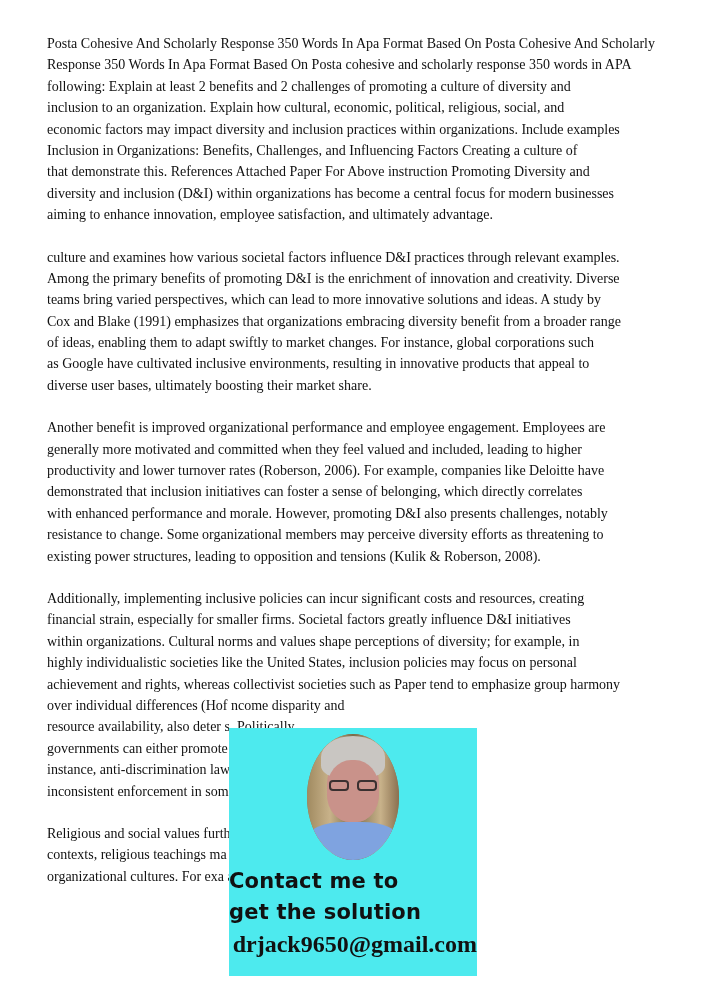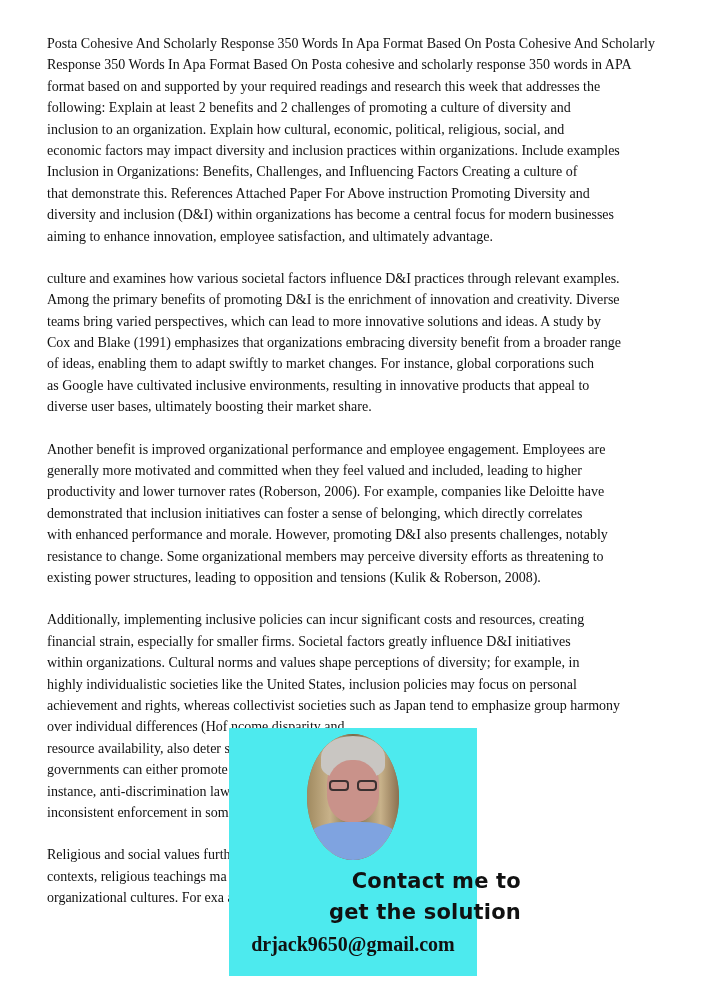--- a/index.html
+++ b/index.html
@@ -78,52 +78,51 @@
   .portrait .glasses span.r { left: 30px; }
   .portrait .shirt {
     position: absolute; left: 0; top: 88px; width: 100%; height: 40px;
     background: #7fa3e0;
     border-radius: 40% 40% 0 0;
   }
   .contact-text {
     position: absolute;
     left: 0;
     width: 292px;
-    text-align: right;
+    text-align: left;
     font-family: "DejaVu Sans", "Liberation Sans", sans-serif;
     font-weight: bold;
     color: #111111;
     font-size: 21px;
     line-height: 31px;
     letter-spacing: 0.2px;
   }
   .contact-1 { top: 138px; }
   .contact-2 { top: 169px; }
   .email {
     position: absolute;
     left: 0;
     top: 203px;
     width: 248px;
-    text-align: center;
+    text-align: right;
     font-family: "Liberation Serif", "DejaVu Serif", serif;
     font-weight: bold;
-    font-size: 20px;
+    font-size: 24px;
     line-height: 26px;
     color: #111111;
   }
 </style>
 </head>
 <body>
 
 <div class="page">
 
   <div class="para">
     <span class="line">Posta Cohesive And Scholarly Response 350 Words In Apa Format Based On Posta Cohesive And Scholarly</span>
     <span class="line">Response 350 Words In Apa Format Based On Posta cohesive and scholarly response 350 words in APA</span>
-    <span class="line">format based on and supported by your required readings and research this week that addresses the</span>
     <span class="line">following: Explain at least 2 benefits and 2 challenges of promoting a culture of diversity and</span>
     <span class="line">inclusion to an organization. Explain how cultural, economic, political, religious, social, and</span>
     <span class="line">economic factors may impact diversity and inclusion practices within organizations. Include examples</span>
     <span class="line">Inclusion in Organizations: Benefits, Challenges, and Influencing Factors Creating a culture of</span>
     <span class="line">that demonstrate this. References Attached Paper For Above instruction Promoting Diversity and</span>
     <span class="line">diversity and inclusion (D&amp;I) within organizations has become a central focus for modern businesses</span>
     <span class="line">aiming to enhance innovation, employee satisfaction, and ultimately advantage.</span>
   </div>
   <div class="gap"></div>
 
@@ -147,21 +146,21 @@
     <span class="line">resistance to change. Some organizational members may perceive diversity efforts as threatening to</span>
     <span class="line">existing power structures, leading to opposition and tensions (Kulik &amp; Roberson, 2008).</span>
   </div>
   <div class="gap"></div>
 
   <div class="para">
     <span class="line">Additionally, implementing inclusive policies can incur significant costs and resources, creating</span>
     <span class="line">financial strain, especially for smaller firms. Societal factors greatly influence D&amp;I initiatives</span>
     <span class="line">within organizations. Cultural norms and values shape perceptions of diversity; for example, in</span>
     <span class="line">highly individualistic societies like the United States, inclusion policies may focus on personal</span>
-    <span class="line">achievement and rights, whereas collectivist societies such as Japan tend to emphasize group harmony</span>
+    <span class="line">achievement and rights, whereas collectivist societies such as Paper tend to emphasize group harmony</span>
     <span class="line">over individual differences (Hof                                                                    ncome disparity and</span>
     <span class="line">resource availability, also deter                                                                    s. Politically,</span>
     <span class="line">governments can either promote                                                                   ation and policies—for</span>
     <span class="line">instance, anti-discrimination law                                                                  practices, whereas</span>
     <span class="line">inconsistent enforcement in som</span>
   </div>
   <div class="gap"></div>
 
   <div class="para">
     <span class="line">Religious and social values furth                                                                    versity. In some</span>

